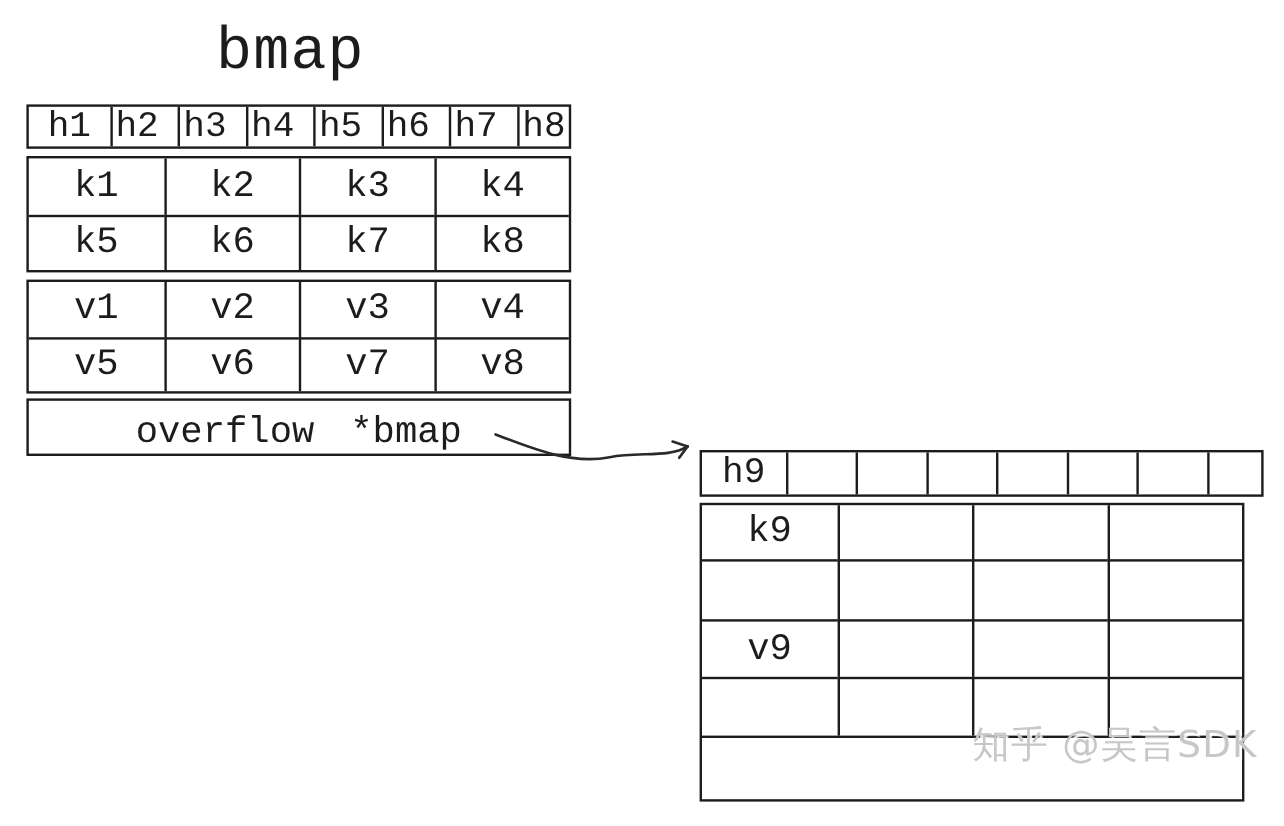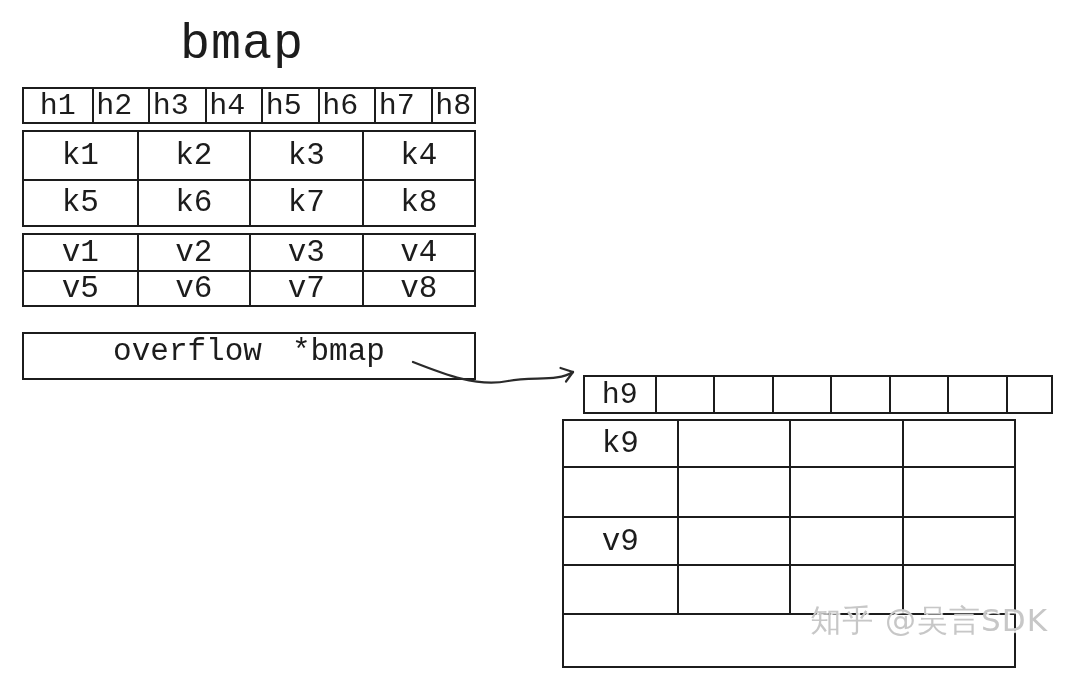--- a/index.html
+++ b/index.html
@@ -53,29 +53,29 @@
     font-size: 31px;
     border-left: 2px solid var(--line, #1c1c1c);
     overflow: hidden;
   }
   .grid .c.c0 { border-left: none; }
   .grid .c.rt { border-top: 2px solid var(--line, #1c1c1c); }
   .grid .c.full { grid-column: 1 / -1; border-left: none; }
   
   .t1-h { top: 87px;  height: 37px; }
   .t1-k { top: 130px; height: 97px; grid-template-rows: 1fr 1fr; }
-  .t1-v { top: 233px; height: 74px; grid-template-rows: 1fr 1fr; }
+  .t1-v { top: 233px; height: 95px; grid-template-rows: 1fr 1fr; }
   .t1-o {
     top: 332px; height: 48px;
-    display: flex; align-items: flex-start; justify-content: center;
+    display: flex; align-items: flex-end; justify-content: center;
     gap: 30px; font-size: 31px;
   }
   
   .t2-h { left: 583px; top: 375px; height: 39px; width: 470px; }
-  .t2-g { left: 562px; top: 419px; height: 249px; width: 454px;
+  .t2-g { left: 583px; top: 419px; height: 249px; width: 454px;
           grid-template-rows: 45px 50px 48px 49px 53px; }
   .arrow-svg {
     position: absolute; left: 0; top: 0;
     width: 1070px; height: 688px;
     pointer-events: none;
   }
   .watermark {
     position: absolute;
     right: 22px;
     top: 600px;

